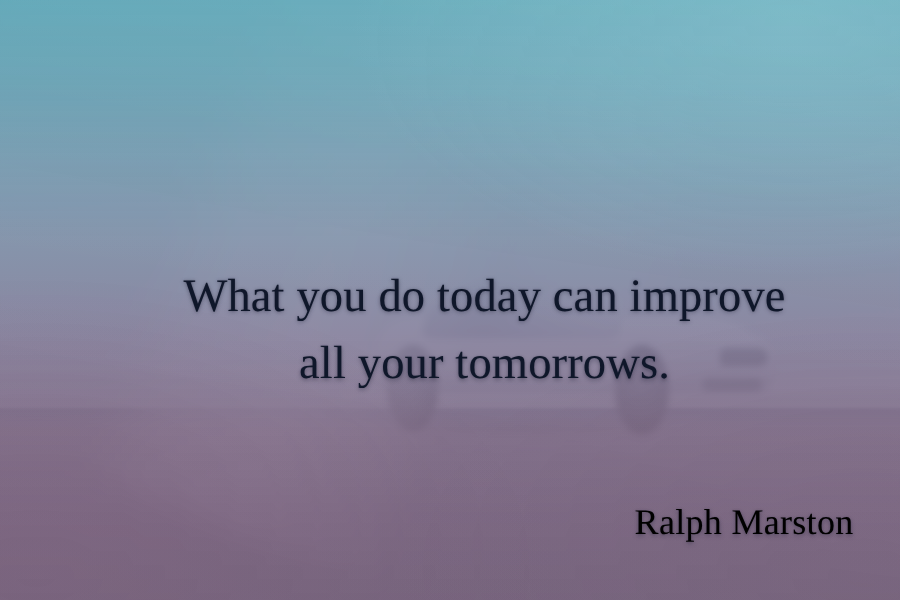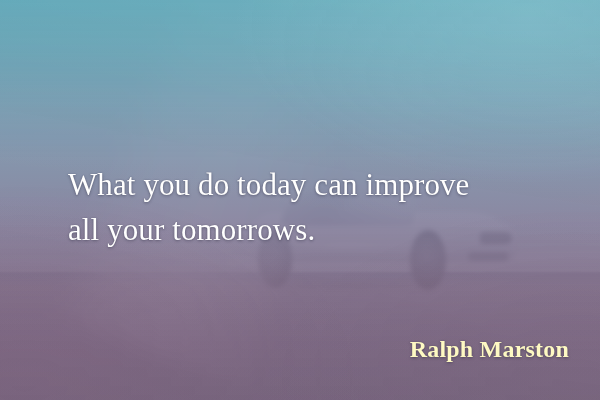--- a/index.html
+++ b/index.html
@@ -286,40 +286,41 @@
   .text-layer {
     position: absolute;
     inset: 0;
   }
 
   #quote-text {
     position: absolute;
     left: 64px;
     top: 158px;
     width: 486px;
-    margin: 4px;
-    color: #ffffff;
+    margin: 16px;
+    color: #0f172a;
     font-size: 31px;
     line-height: 45px;
     font-weight: normal;
     letter-spacing: 0.1px;
     text-shadow: 0 1px 3px rgba(40,40,60,0.45),
                  0 0 1px rgba(40,40,60,0.35);
     white-space: pre-line;
+    text-align: center;
   }
 
   #quote-attribution {
     position: absolute;
     right: 31px;
     top: 333px;
     margin: 0;
-    color: #fef9c3;
+    color: #000000;
     font-size: 24px;
     line-height: 32px;
-    font-weight: bold;
+    font-weight: normal;
     letter-spacing: 0.2px;
     text-shadow: 0 1px 3px rgba(40,40,60,0.45),
                  0 0 1px rgba(40,40,60,0.35);
   }
 </style>
 </head>
 <body>
 
 <div id="quote-card">
 

